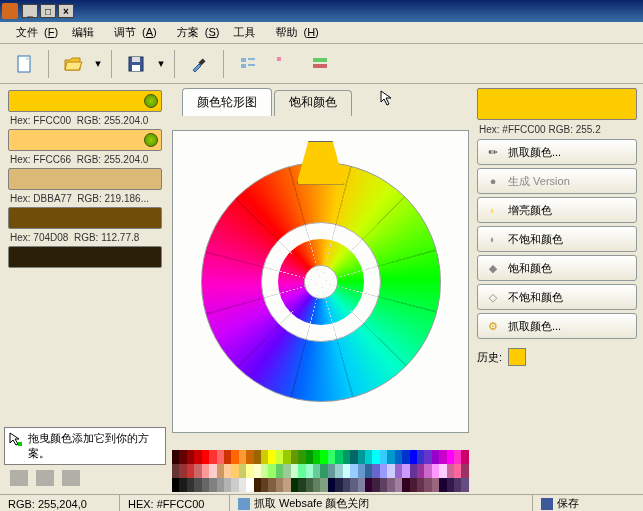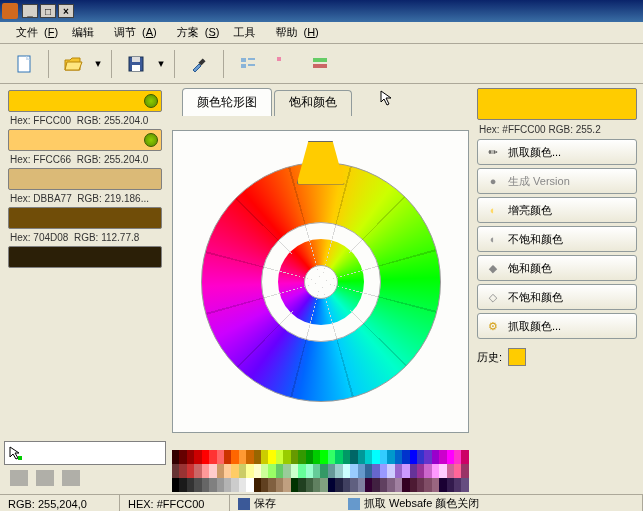--- a/index.html
+++ b/index.html
@@ -156,20 +156,21 @@
         </div>
         <div class="swatchrow">
           <div class="swatch" style="background:#2b1f07"></div>
         </div>
       </div>
     <div class="leftfoot">
       <svg class="cur" viewBox="0 0 16 16">
           <path d="M2 2 L2 12 L5 9 L8 14 L10 13 L7 8 L11 8 Z" fill="#fff" stroke="#000"></path>
           <rect x="10" y="11" width="4" height="4" fill="#0c0"></rect>
         </svg>
+      <span>拖曳颜色添加它到你的方案。</span>
     </div>
     <div class="lefticons">
       <div></div>
       <div></div>
       <div></div>
     </div>
   </div>
 
   <div class="centerpanel">
     <div class="tabs">
@@ -350,25 +351,25 @@
     <div class="histrow">
       <span>历史:</span>
       <div class="histsw"></div>
     </div>
   </div>
 </div>
 
 <div class="statusbar">
   <div class="scell" style="width:120px">RGB: 255,204,0</div>
   <div class="scell" style="width:110px">HEX: #FFCC00</div>
+  <div class="scell" style="flex:1">
+      <span style="width:12px;height:12px;background:#69c;display:inline-block"></span>
+      <span>抓取 Websafe 颜色关闭</span>
+    </div>
   <div class="scell" style="width:110px;border-right:none">
       <span style="width:12px;height:12px;background:#3b5998;display:inline-block"></span>
       <span>保存</span>
     </div>
-  <div class="scell" style="flex:1">
-      <span style="width:12px;height:12px;background:#69c;display:inline-block"></span>
-      <span>抓取 Websafe 颜色关闭</span>
-    </div>
 </div>
 
 <svg class="cursor-arrow" width="16" height="16">
     <path d="M1 1 L1 12 L4 9 L7 15 L9 14 L6 8 L11 8 Z" fill="#fff" stroke="#000"></path>
   </svg>
 
 </body></html>

